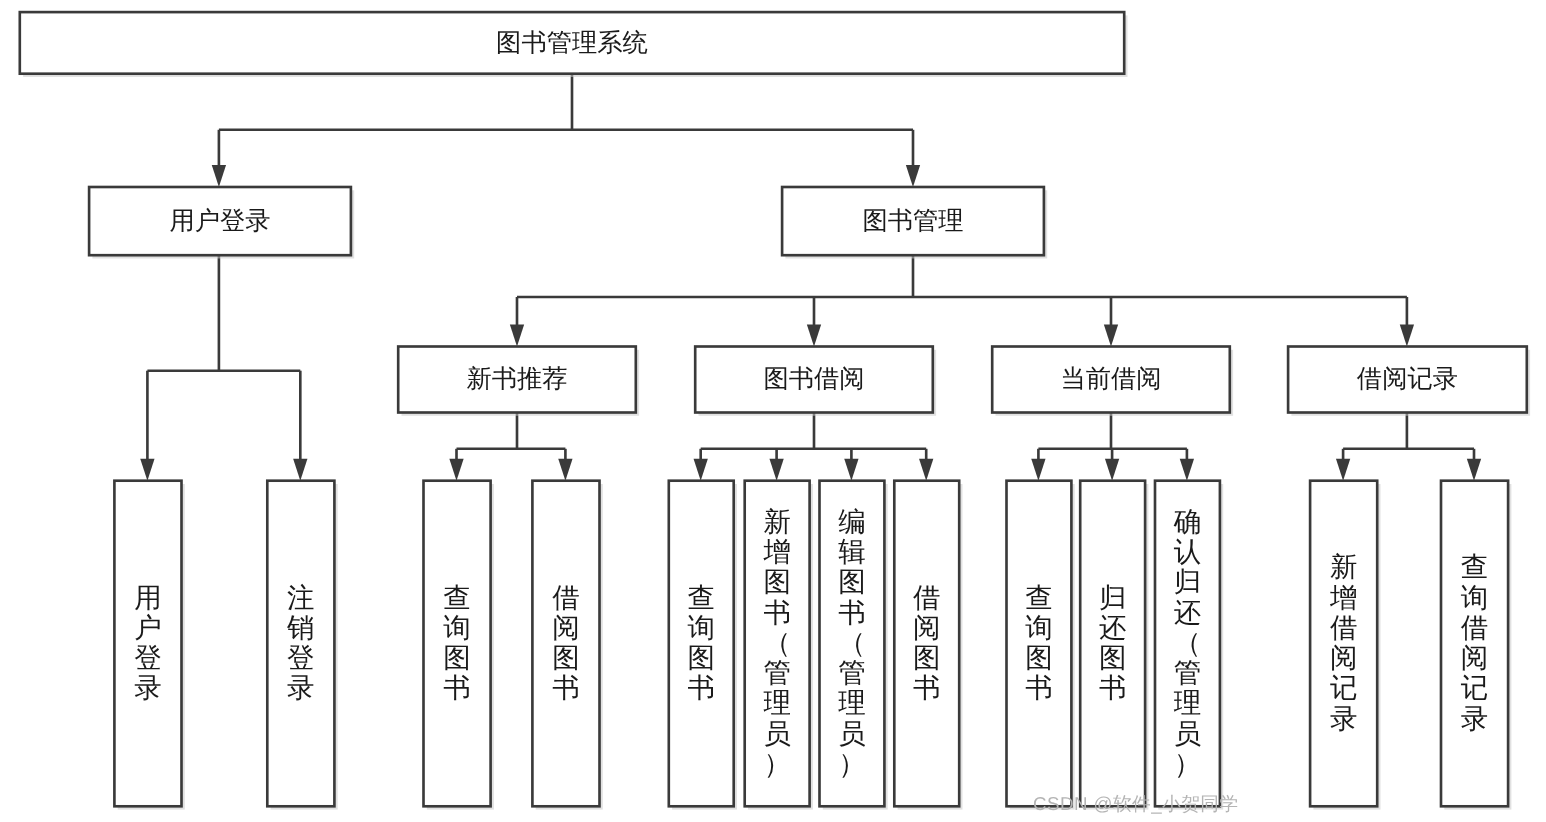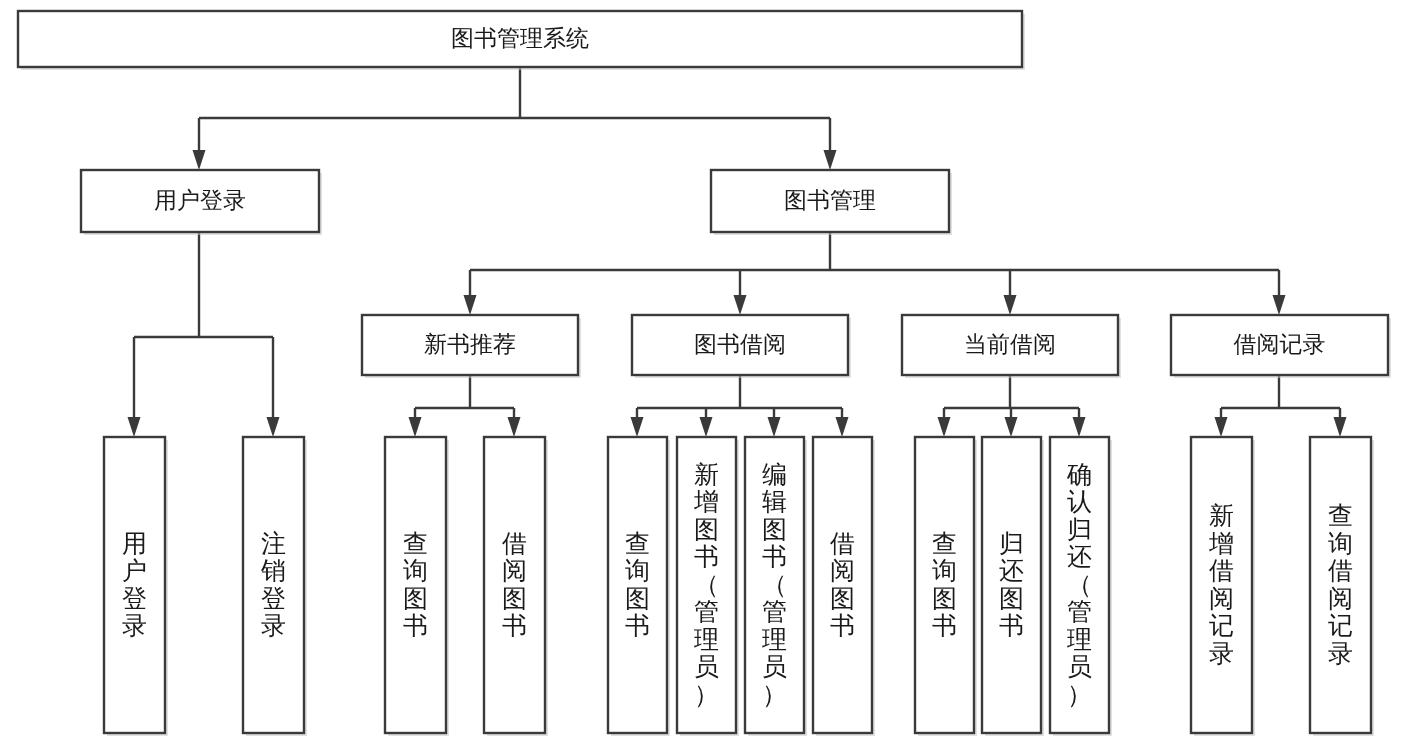--- a/index.html
+++ b/index.html
@@ -225,13 +225,14 @@
           <rect x="1191" y="437" width="61" height="296" class="node-rect"></rect>
           <text x="1221.5" y="0" class="node-label-vertical"><tspan x="1221.5" y="524.0">新</tspan><tspan x="1221.5" y="551.5">增</tspan><tspan x="1221.5" y="579.0">借</tspan><tspan x="1221.5" y="606.5">阅</tspan><tspan x="1221.5" y="634.0">记</tspan><tspan x="1221.5" y="661.5">录</tspan></text>
         </g>
         <g>
           <rect x="1313" y="440" width="61" height="296" class="node-shadow"></rect>
           <rect x="1310" y="437" width="61" height="296" class="node-rect"></rect>
           <text x="1340.5" y="0" class="node-label-vertical"><tspan x="1340.5" y="524.0">查</tspan><tspan x="1340.5" y="551.5">询</tspan><tspan x="1340.5" y="579.0">借</tspan><tspan x="1340.5" y="606.5">阅</tspan><tspan x="1340.5" y="634.0">记</tspan><tspan x="1340.5" y="661.5">录</tspan></text>
         </g>
       </g>
   </svg>
+  <div class="watermark-text">CSDN @软件_小贺同学</div>
 </div>
 
 </body></html>

